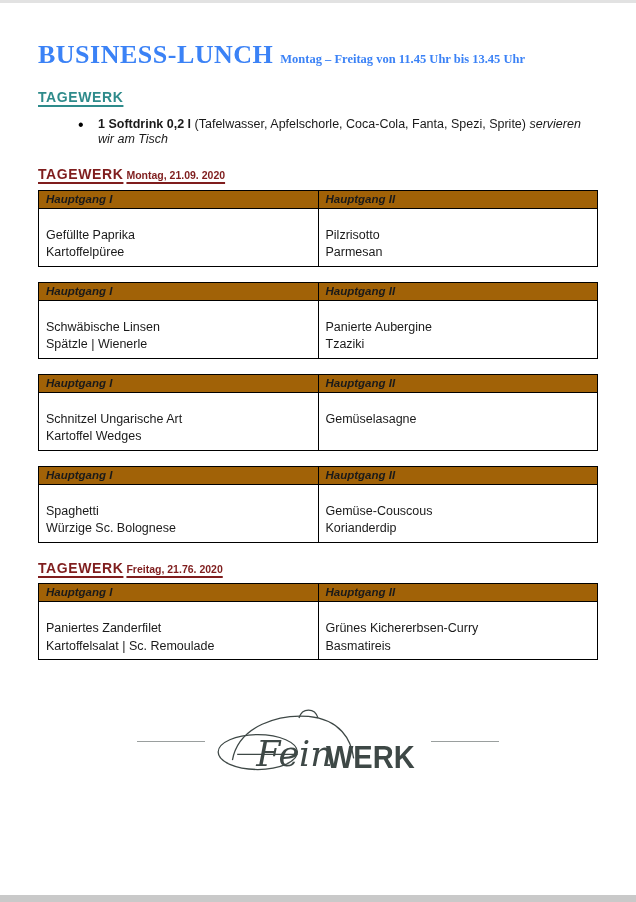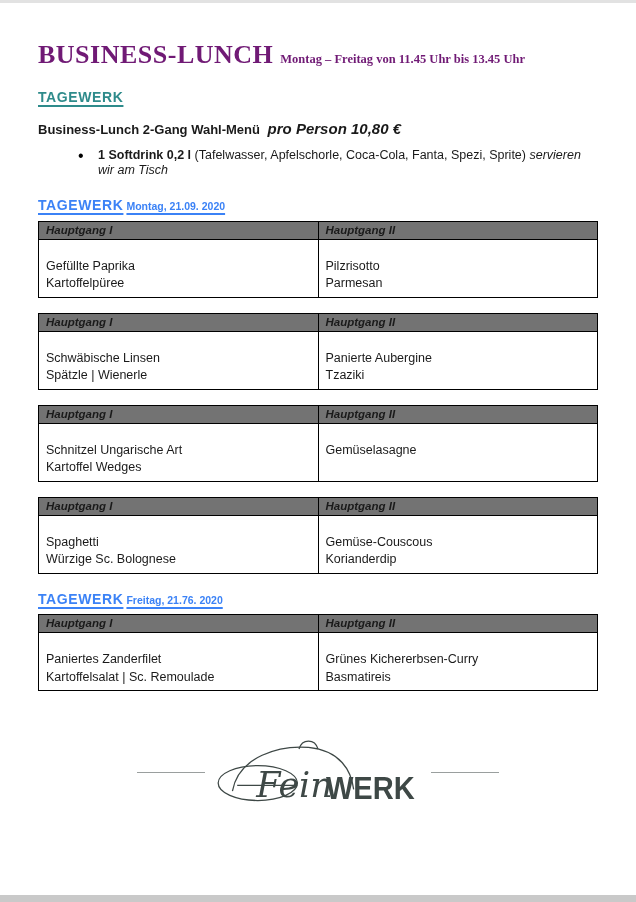--- a/index.html
+++ b/index.html
@@ -17,21 +17,21 @@
   }
   .page-edge-bottom {
     position:absolute; bottom:0; left:0; right:0; height:7px;
     background:#c9c9c9;
   }
   .content { padding:36px 38px 0 38px; }
 
   
   .doc-title {
     font-family:"Liberation Serif", serif;
-    color:#701a75;
+    color:#3b82f6;
     line-height:1;
     white-space:nowrap;
   }
   .doc-title .title-main { font-size:26px; font-weight:bold; letter-spacing:0.5px; }
   .doc-title .title-sub  { font-size:12.5px; font-weight:bold; margin-left:7px; }
 
   
   h2.tagewerk {
     margin-top:21px;
     font-size:14px; font-weight:bold; letter-spacing:0.6px;
@@ -60,21 +60,21 @@
     position:absolute; left:20px; top:-2px;
     font-size:16px; color:#000;
   }
   ul.bullets .seg-bold   { font-weight:bold; }
   ul.bullets .seg-italic { font-style:italic; }
 
   
   section.day { margin-top:15px; }
   section.day:first-of-type { margin-top:17px; }
   h3.day-heading {
-    color:#3b82f6;
+    color:#7f1d1d;
     text-decoration:underline;
     text-decoration-thickness:1.5px;
     text-underline-offset:3px;
     display:inline-block;
     font-weight:bold;
     line-height:1;
     margin-bottom:7px;
   }
   h3.day-heading .day-label { font-size:14px; letter-spacing:0.6px; }
   h3.day-heading .day-date  { font-size:10.5px; margin-left:3px; }
@@ -82,21 +82,21 @@
   table.menu-table {
     width:560px;
     border-collapse:collapse;
     table-layout:fixed;
   }
   table.menu-table th, table.menu-table td {
     border:1px solid #000;
     width:50%;
   }
   table.menu-table th {
-    background:#737373;
+    background:#a16207;
     font-size:11.5px; font-weight:bold; font-style:italic;
     text-align:left;
     padding:2px 7px 3px 7px;
   }
   table.menu-table td {
     height:58px;
     vertical-align:top;
     padding:18px 7px 0 7px;
     font-size:12.5px;
   }
@@ -123,24 +123,20 @@
 <div class="content">
 
   <h1 class="doc-title">
     <span class="title-main">BUSINESS-LUNCH</span><span class="title-sub">Montag – Freitag von 11.45 Uhr bis 13.45 Uhr</span>
   </h1>
 
   <div>
     <h2 class="tagewerk">TAGEWERK</h2>
   </div>
 
-  <p class="lead">
-    <span>Business-Lunch 2-Gang Wahl-Menü</span>
-    <span class="lead-price">pro Person 10,80 €</span>
-  </p>
 
   <ul class="bullets">
     <li>
       <span class="seg-bold">1 Softdrink 0,2 l</span>
       <span class="seg-regular">(Tafelwasser, Apfelschorle, Coca-Cola, Fanta, Spezi, Sprite)</span>
       <span class="seg-italic">servieren wir am Tisch</span>
     </li>
   </ul>
 
   <section class="day">

